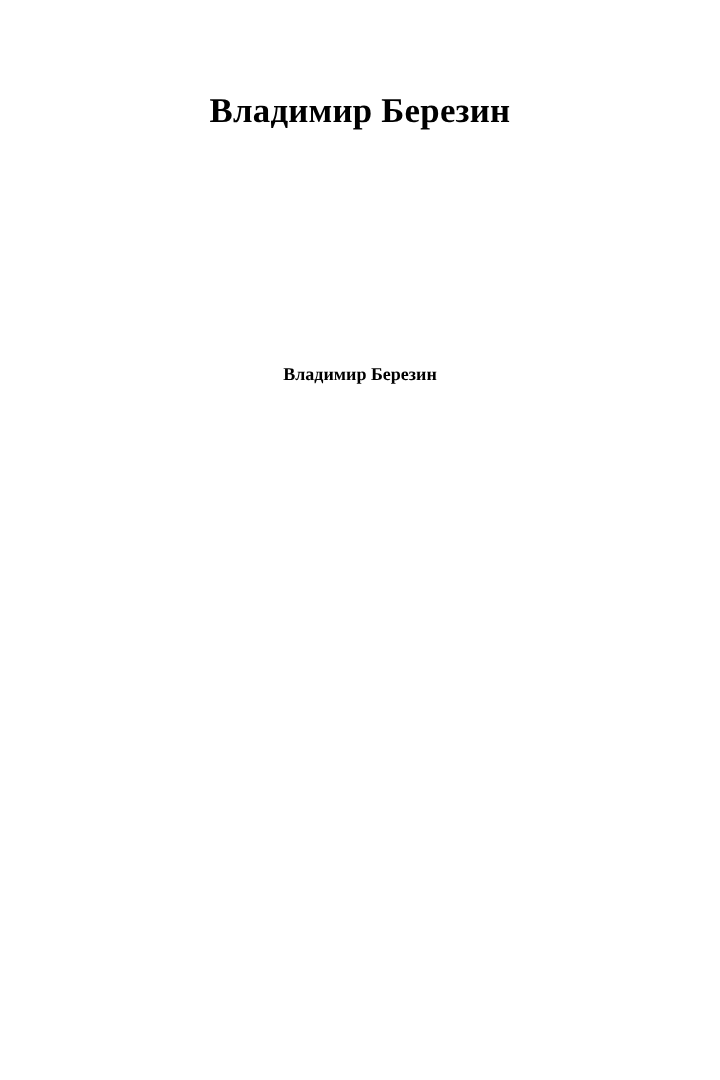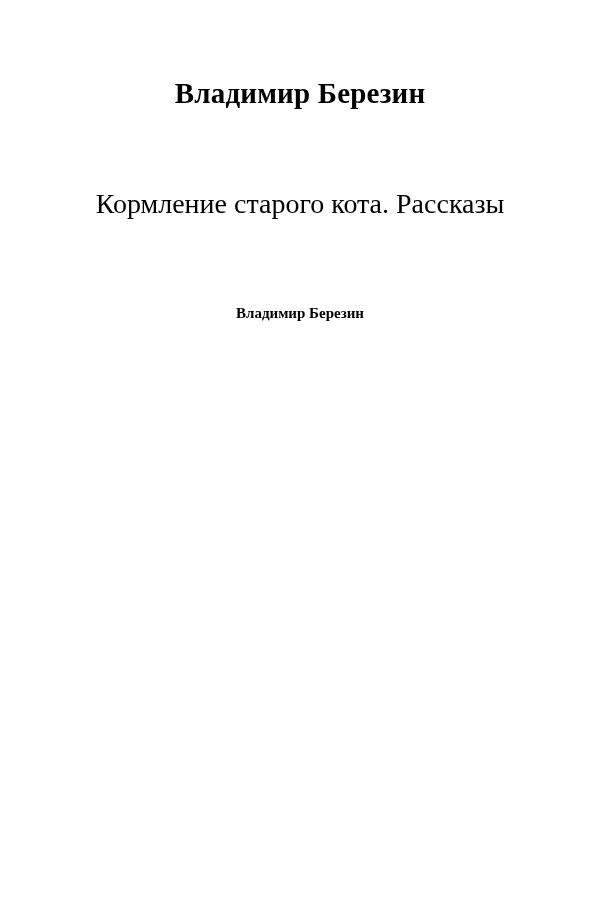--- a/index.html
+++ b/index.html
@@ -52,15 +52,14 @@
     font-size: 15px;
     font-weight: bold;
     line-height: 1.3;
   }
 </style>
 </head>
 <body>
 
 <div class="page">
   <div class="author-top">Владимир Березин</div>
-  <div class="book-title">Кормление старого кота. Рассказы</div>
   <div class="author-sub">Владимир Березин</div>
 </div>
 
 </body></html>

